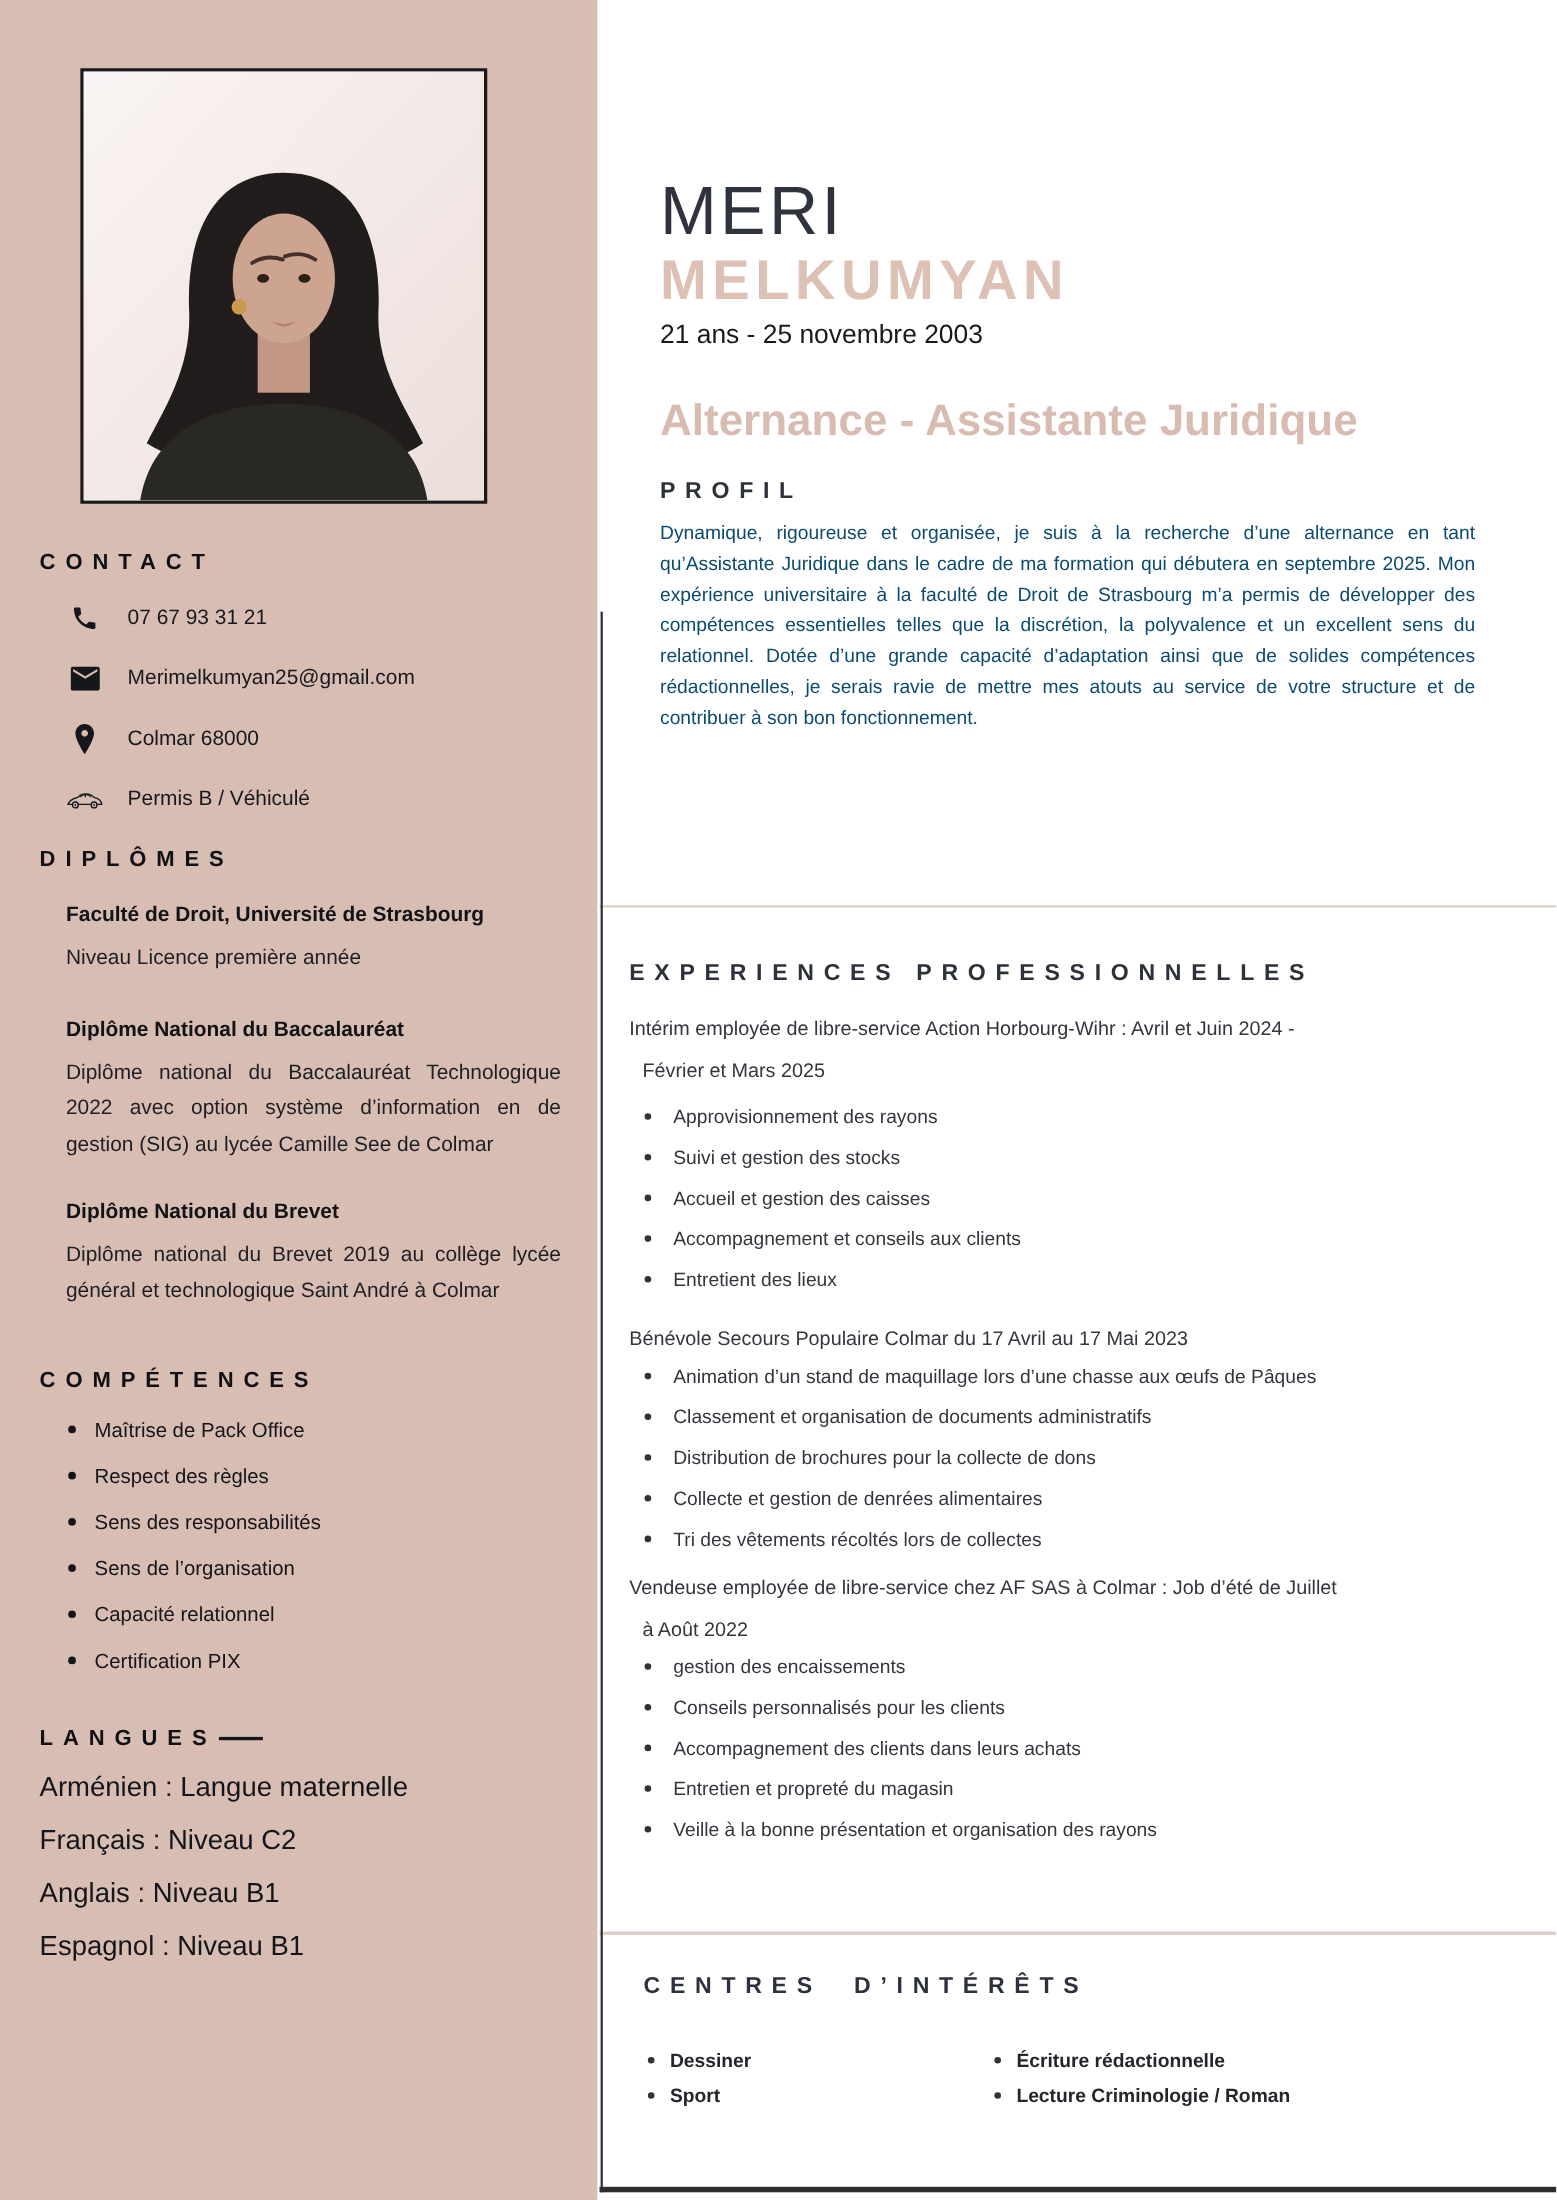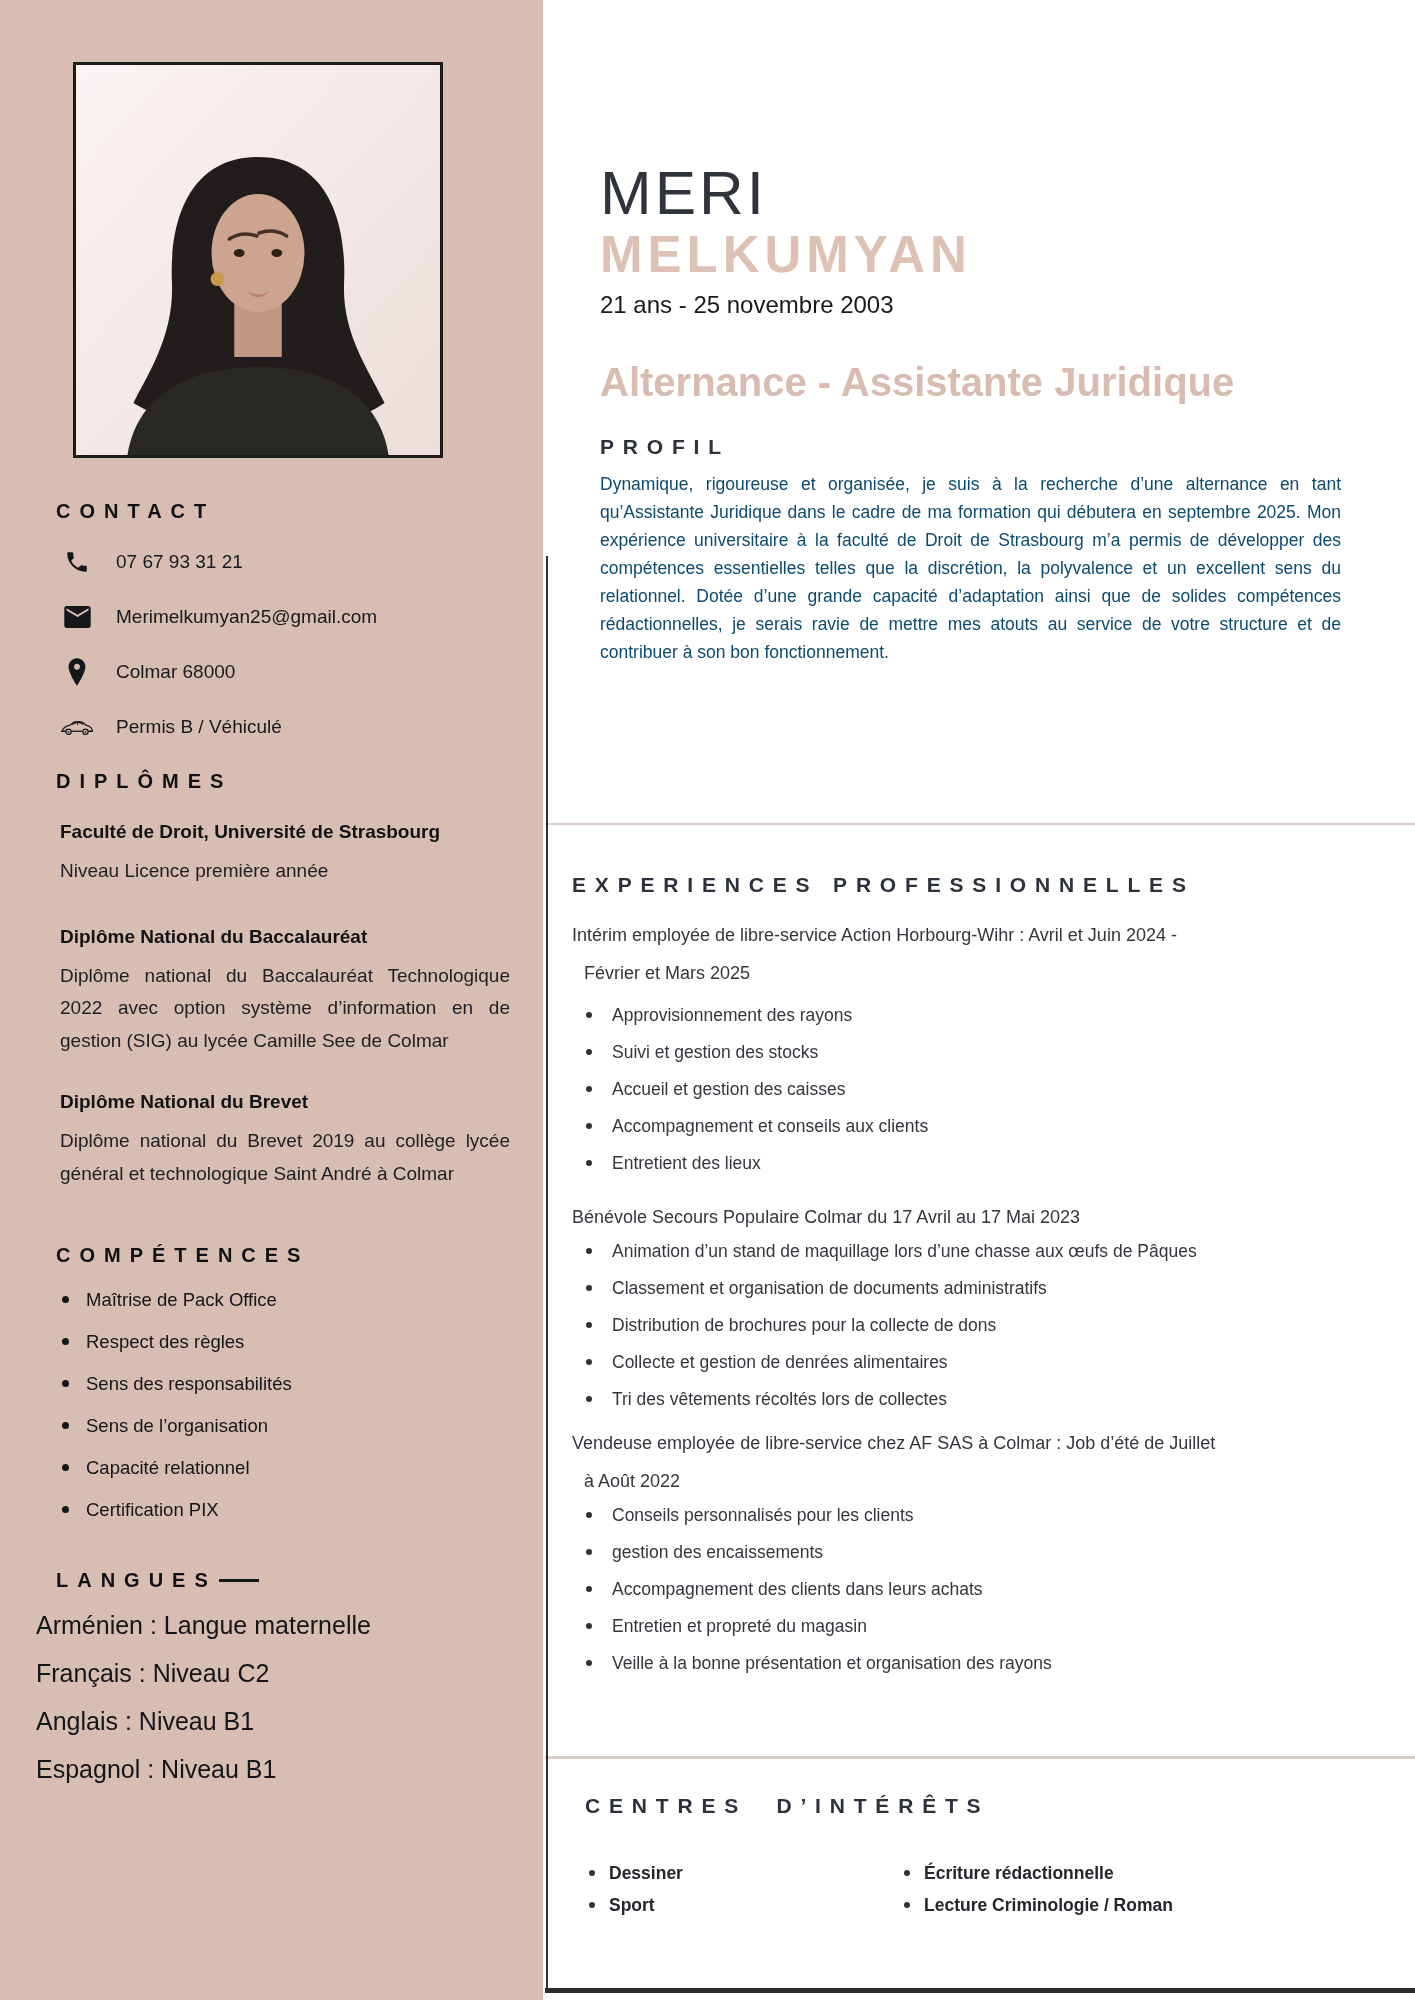--- a/index.html
+++ b/index.html
@@ -5,21 +5,21 @@
   * { margin:0; padding:0; box-sizing:border-box; }
   html,body { background:#ffffff; }
   body { font-family:"Liberation Sans","DejaVu Sans",sans-serif; }
   .page { position:relative; width:1415px; height:2000px; background:#ffffff; overflow:hidden; }
 
   
   .sidebar { position:absolute; left:0; top:0; width:543px; height:2000px; background:#d8bdb3; }
   .photo-frame { margin:62px 0 0 73px; width:370px; height:396px; border:3px solid #1b1a19; background:#f6eeee; }
   .photo-frame svg { display:block; width:100%; height:100%; }
 
-  .side-heading { margin-left:56px; font-size:20px; font-weight:700; letter-spacing:.45em; color:#101114; }
+  .side-heading { margin-left:36px; font-size:20px; font-weight:700; letter-spacing:.45em; color:#101114; }
   .h-contact { margin-top:42px; }
   .contact-list { margin:24px 0 0 60px; }
   .contact-row { display:flex; align-items:center; height:30px; margin-bottom:25px; }
   .cicon { width:34px; display:flex; justify-content:center; }
   .cicon svg { display:block; }
   .contact-text { margin-left:22px; font-size:19px; color:#17191c; }
 
   .h-diplomes { margin-top:28px; }
   .diploma { margin:0 33px 0 60px; }
   .dip-title { margin-top:26px; font-size:19px; font-weight:700; color:#121316; line-height:26px; }
@@ -217,22 +217,22 @@
       <li>Animation d’un stand de maquillage lors d’une chasse aux œufs de Pâques</li>
       <li>Classement et organisation de documents administratifs</li>
       <li>Distribution de brochures pour la collecte de dons</li>
       <li>Collecte et gestion de denrées alimentaires</li>
       <li>Tri des vêtements récoltés lors de collectes</li>
     </ul>
 
     <div class="job-line1 j3">Vendeuse employée de libre-service chez AF SAS à Colmar : Job d’été de Juillet</div>
     <div class="job-line2">à Août 2022</div>
     <ul class="job-bullets tight">
+      <li>gestion des encaissements</li>
       <li>Conseils personnalisés pour les clients</li>
-      <li>gestion des encaissements</li>
       <li>Accompagnement des clients dans leurs achats</li>
       <li>Entretien et propreté du magasin</li>
       <li>Veille à la bonne présentation et organisation des rayons</li>
     </ul>
   </section>
 
   <section class="interests">
     <h3 class="main-heading">CENTRES  D’INTÉRÊTS</h3>
     <div class="int-cols">
       <ul class="int-col int-col-left">

